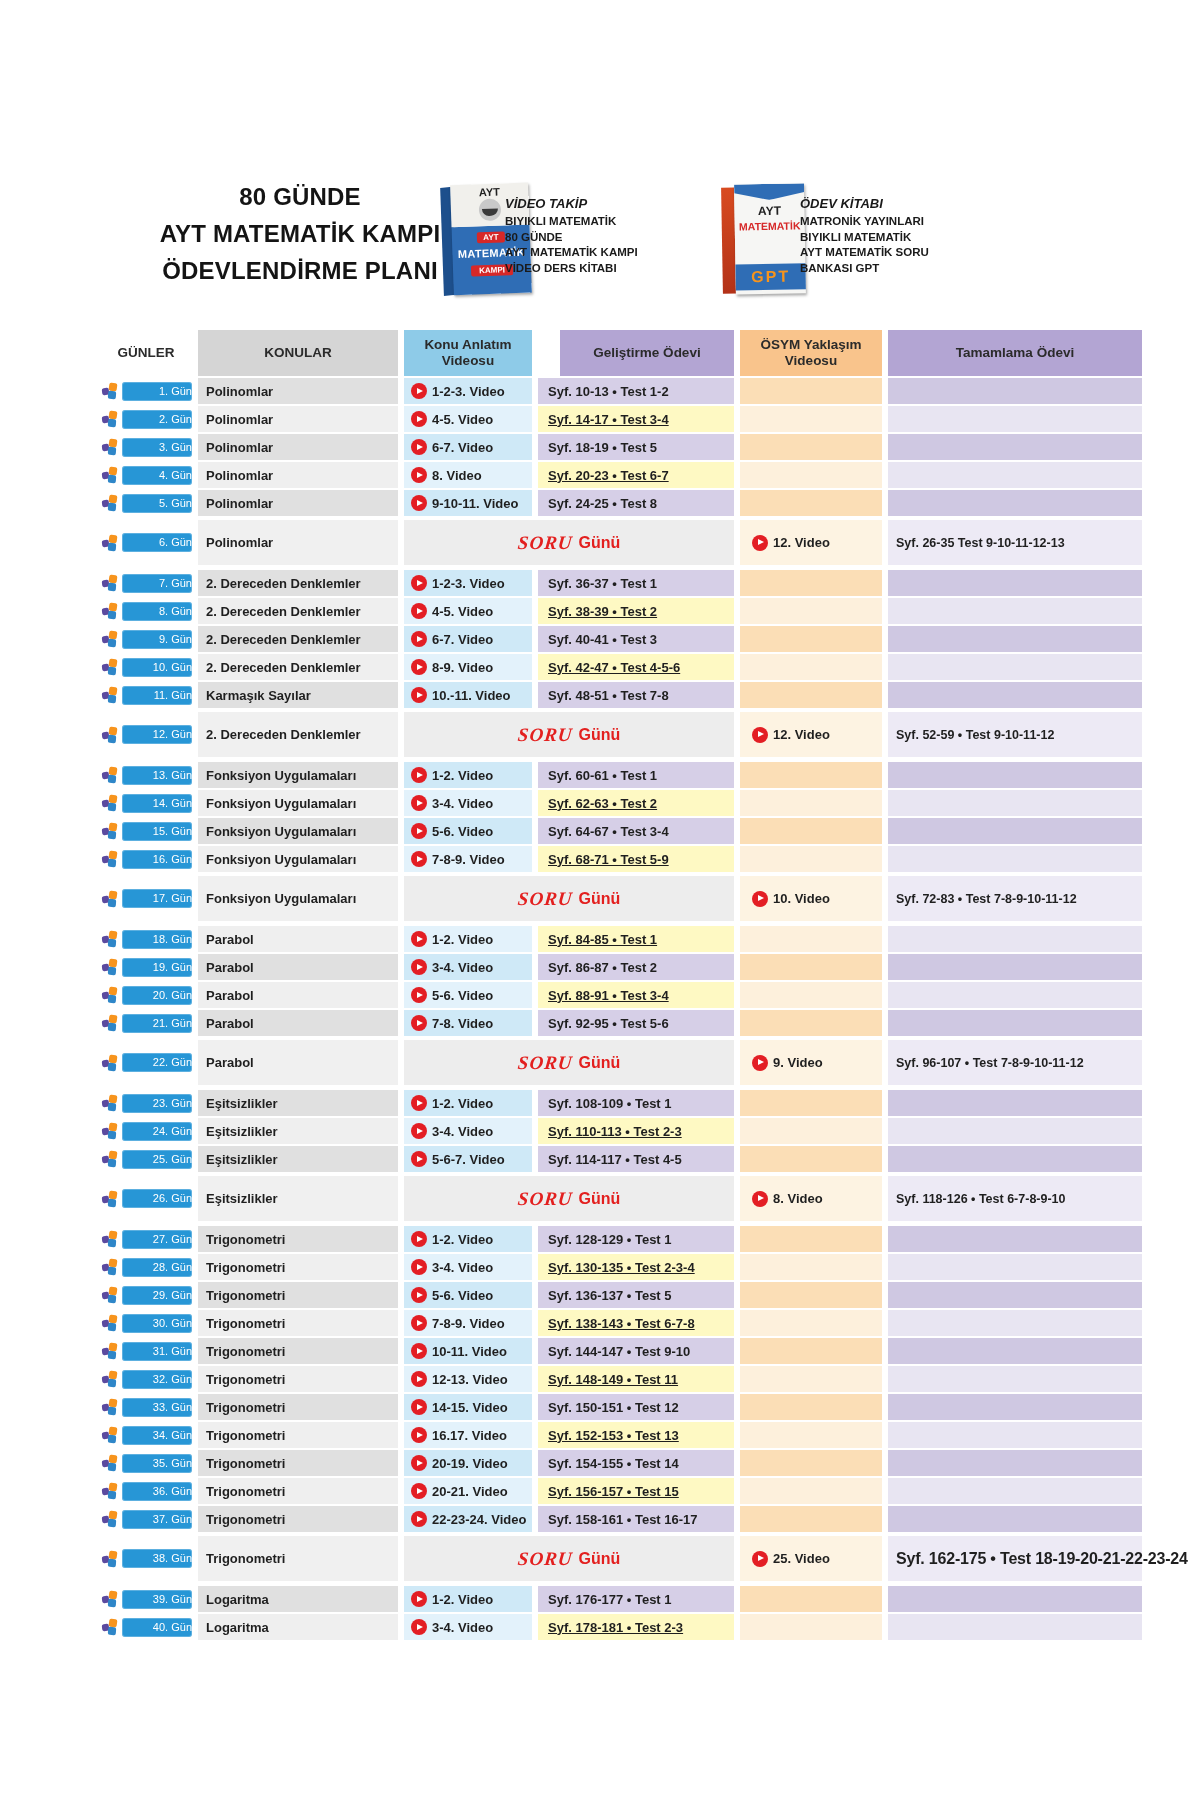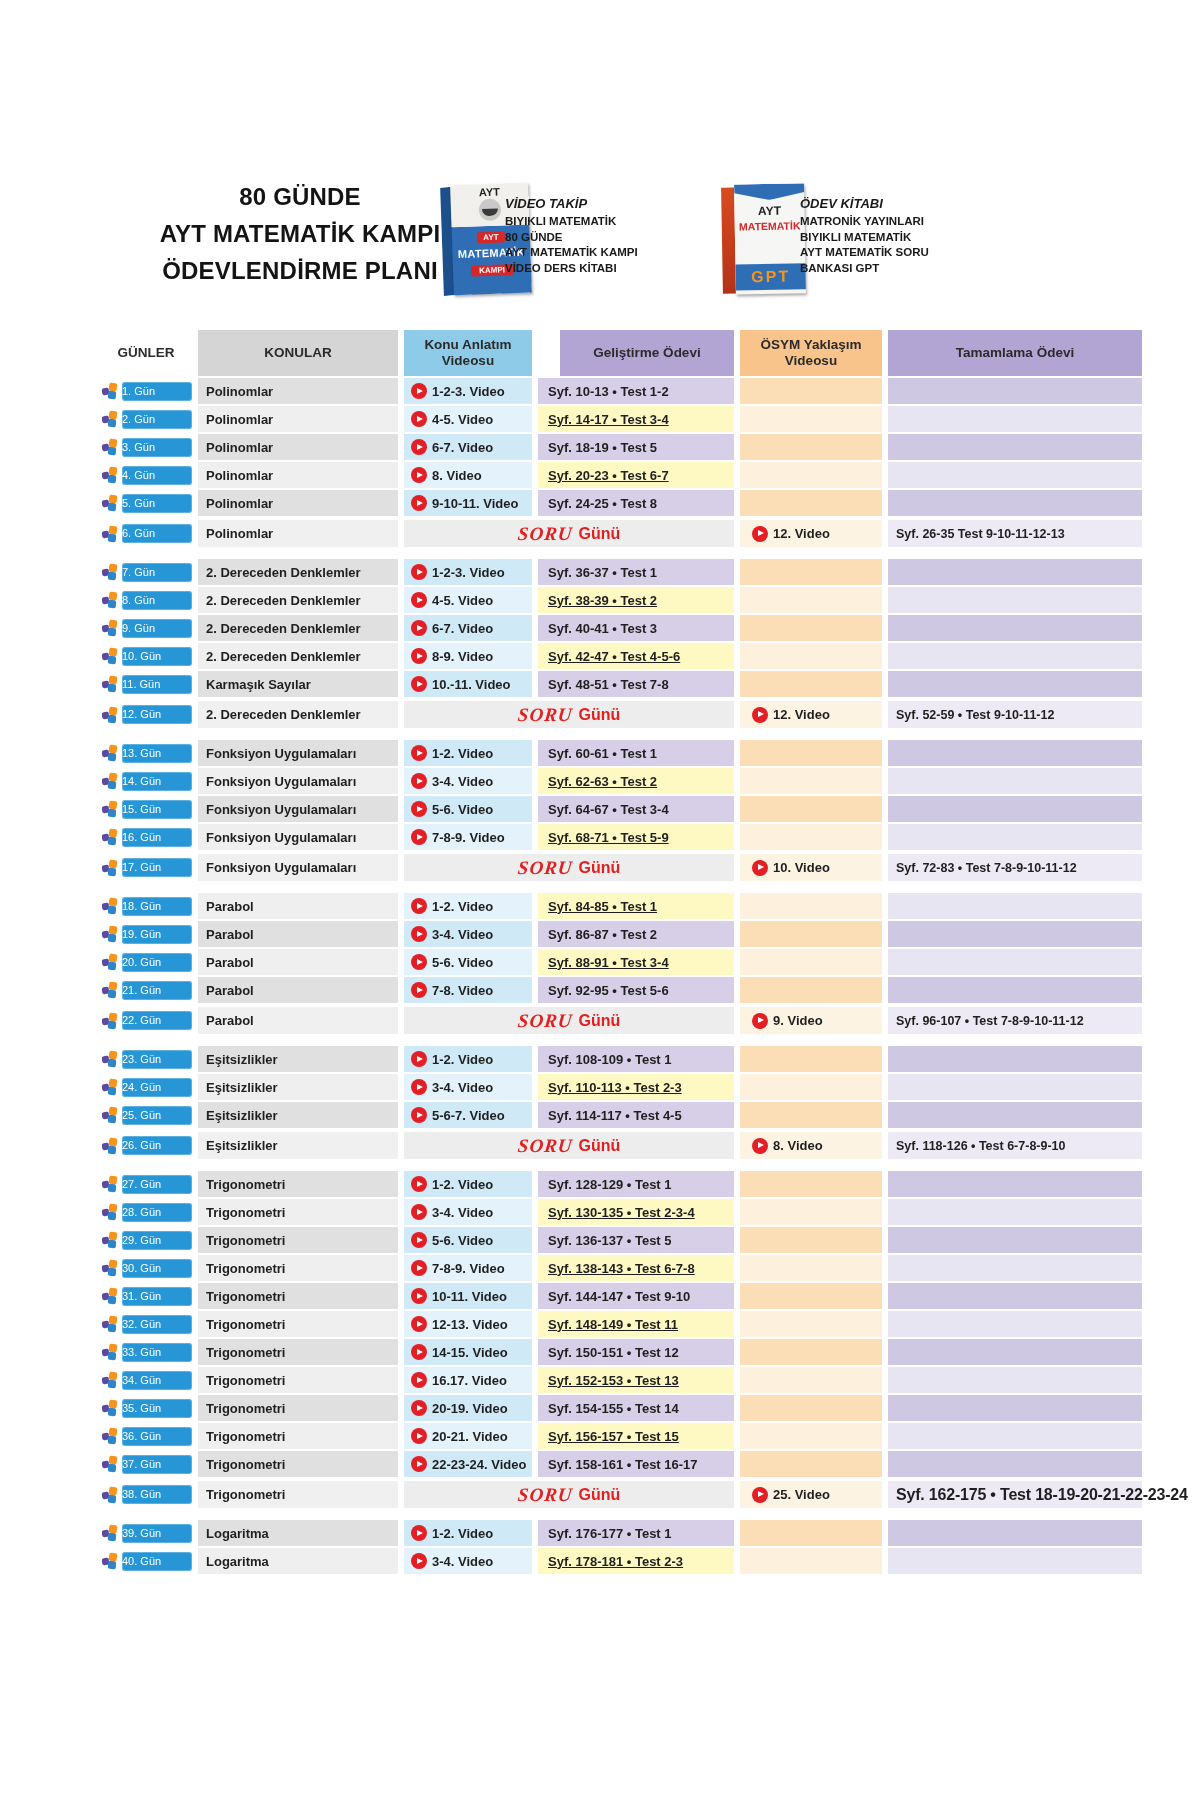--- a/index.html
+++ b/index.html
@@ -52,21 +52,21 @@
     font-weight:700;font-size:13.5px;line-height:16px;color:#2b2b2b;
   }
   .h-gunler{background:#ffffff;}
   .h-konular{background:#d5d5d5;}
   .h-video{background:#8ecbe8;}
   .h-gelis{background:#b3a5d3;margin-left:22px;}
   .h-osym{background:#f9c48c;}
   .h-tamam{background:#b3a5d3;}
 
   .trow{height:26px;margin-bottom:2px;}
-  .trow.soru{height:27px;margin-top:4px;margin-bottom:12px;}
+  .trow.soru{height:45px;margin-top:4px;margin-bottom:5px;}
   .cell{display:flex;align-items:center;font-weight:600;font-size:13px;color:#1f1f1f;overflow:visible;white-space:nowrap;}
   .c-day{background:#fff;padding-left:0;}
   .c-topic{padding-left:8px;}
   .c-video{padding-left:7px;gap:5px;}
   .c-hw{padding-left:10px;}
   .c-osym{padding-left:12px;gap:5px;}
   .c-comp{padding-left:8px;font-size:12.5px;}
   .c-comp.small{font-size:16px;letter-spacing:-.2px;}
 
   .trow.odd  .c-topic{background:#e0e0e0;}
@@ -92,21 +92,21 @@
   .gunu-word{font-weight:700;font-size:16px;color:#e3201f;}
 
   
   .logo{position:relative;width:16px;height:16px;margin-left:2px;flex:0 0 16px;}
   .logo .sq{position:absolute;border-radius:2px;}
   .logo .o{width:8px;height:8px;background:#f7941d;right:1px;top:0;transform:rotate(8deg);}
   .logo .p{width:7px;height:7px;background:#5b4a9f;left:0;top:5px;transform:rotate(-6deg);}
   .logo .b{width:8px;height:8px;background:#2e86c8;right:2px;bottom:0;transform:rotate(4deg);}
   .pill{
     display:inline-block;width:70px;height:19px;margin-left:4px;background:#2796d6;
-    border-radius:3px;color:#fff;font-size:11px;font-weight:500;line-height:19px;text-align:left;
+    border-radius:3px;color:#fff;font-size:11px;font-weight:500;line-height:19px;text-align:right;
     box-shadow:inset 0 0 0 1px rgba(255,255,255,.25);
   }
 
   
   .play{width:16px;height:16px;border-radius:50%;background:#e31e24;flex:0 0 16px;position:relative;}
   .play .tri{
     position:absolute;left:6px;top:4.5px;width:0;height:0;
     border-left:6px solid #fff;border-top:3.5px solid transparent;border-bottom:3.5px solid transparent;
   }
   .vtxt{font-weight:600;font-size:13px;color:#1f1f1f;}

